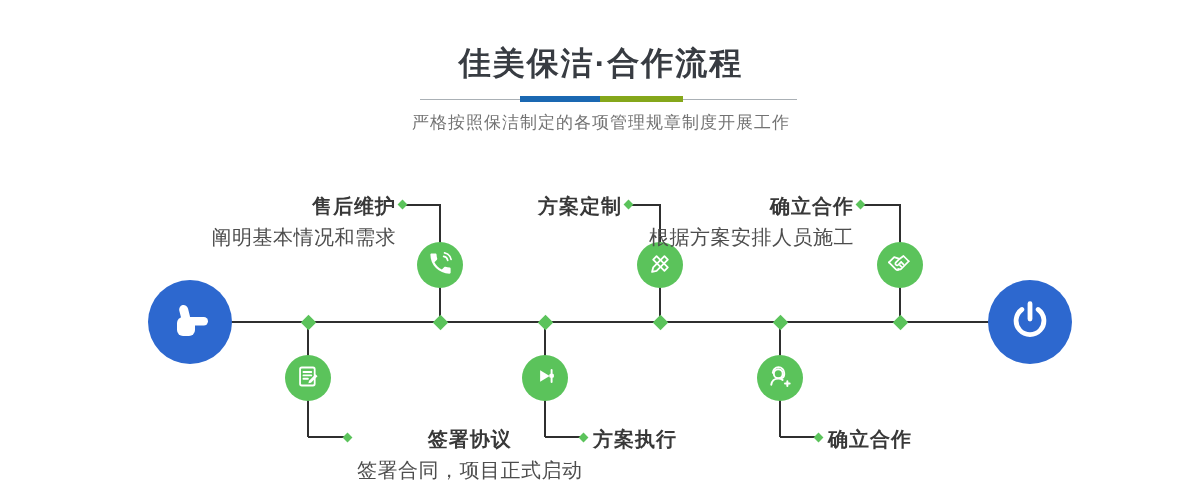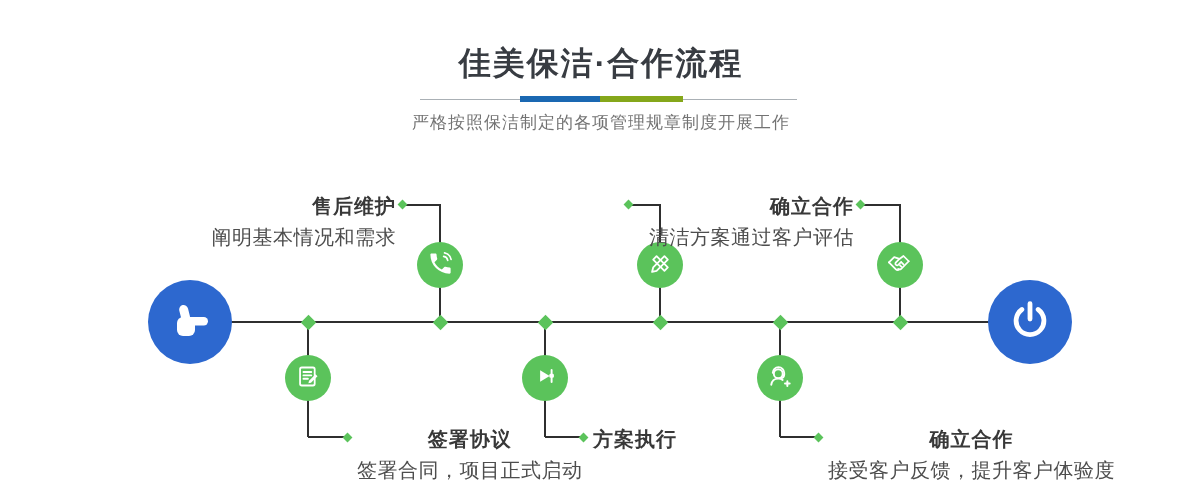--- a/index.html
+++ b/index.html
@@ -187,30 +187,30 @@
         </g>
       </svg>
     </span>
   </div>
 
   <div class="step-label top l1">
     <div class="step-title">售后维护</div>
     <div class="step-desc">阐明基本情况和需求</div>
   </div>
   <div class="step-label top l2">
+    <div class="step-title">方案定制</div>
   </div>
   <div class="step-label top l3">
     <div class="step-title">确立合作</div>
-    <div class="step-desc">清洁方案通过客户评估</div>
+    <div class="step-desc">根据方案安排人员施工</div>
   </div>
   <div class="step-label bottom l4">
     <div class="step-title">签署协议</div>
     <div class="step-desc">签署合同，项目正式启动</div>
   </div>
   <div class="step-label bottom l5">
     <div class="step-title">方案执行</div>
   </div>
   <div class="step-label bottom l6">
     <div class="step-title">确立合作</div>
-    <div class="step-desc">接受客户反馈，提升客户体验度</div>
   </div>
 
 </div>
 
 </body></html>

